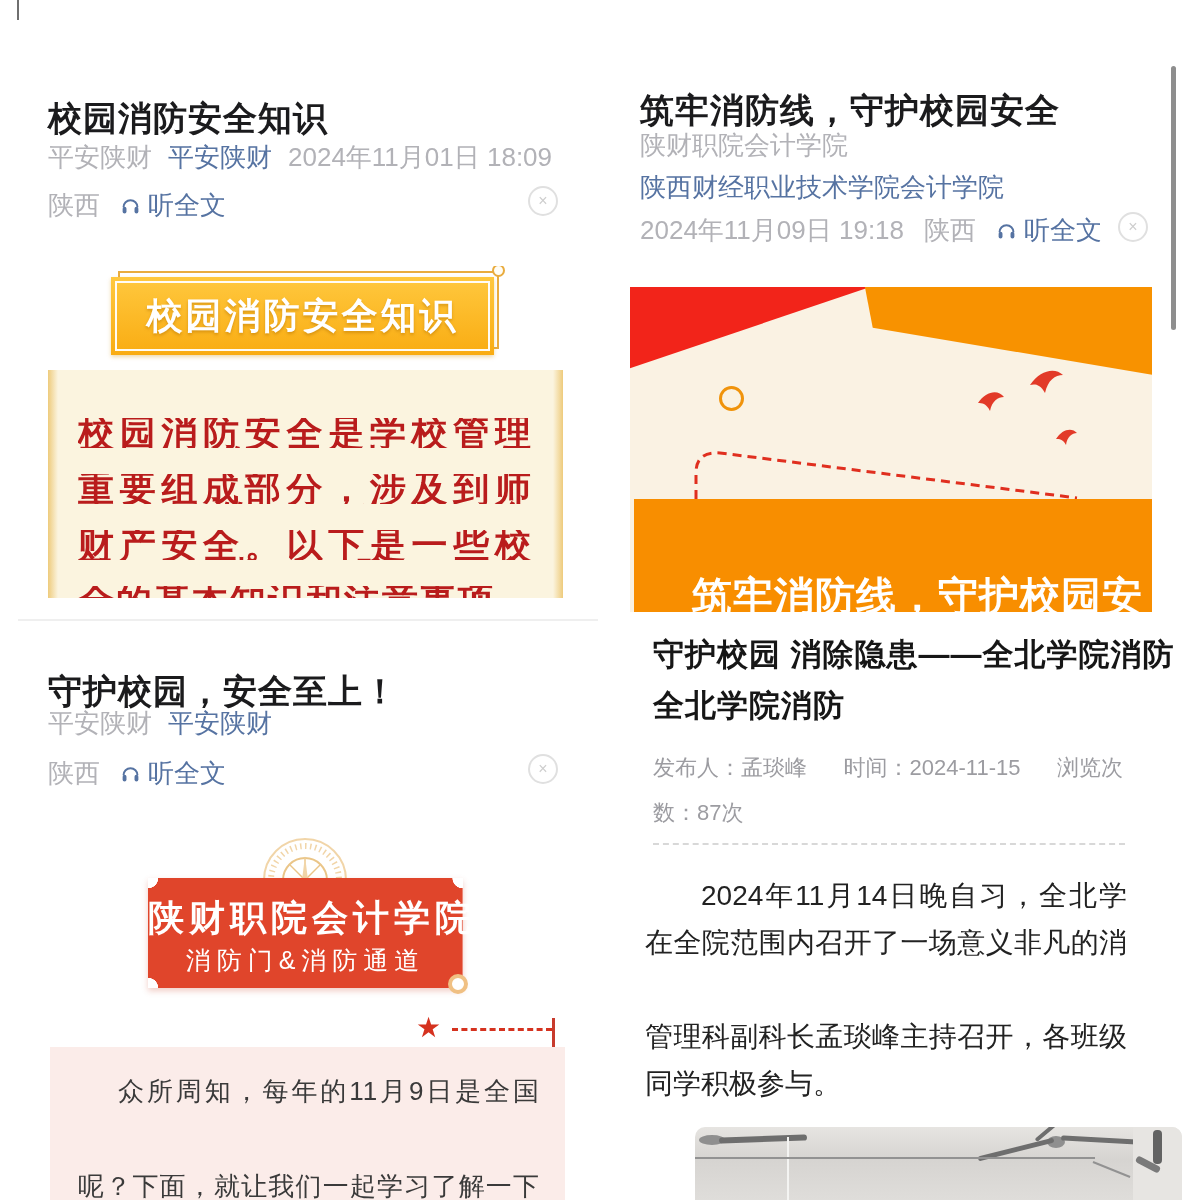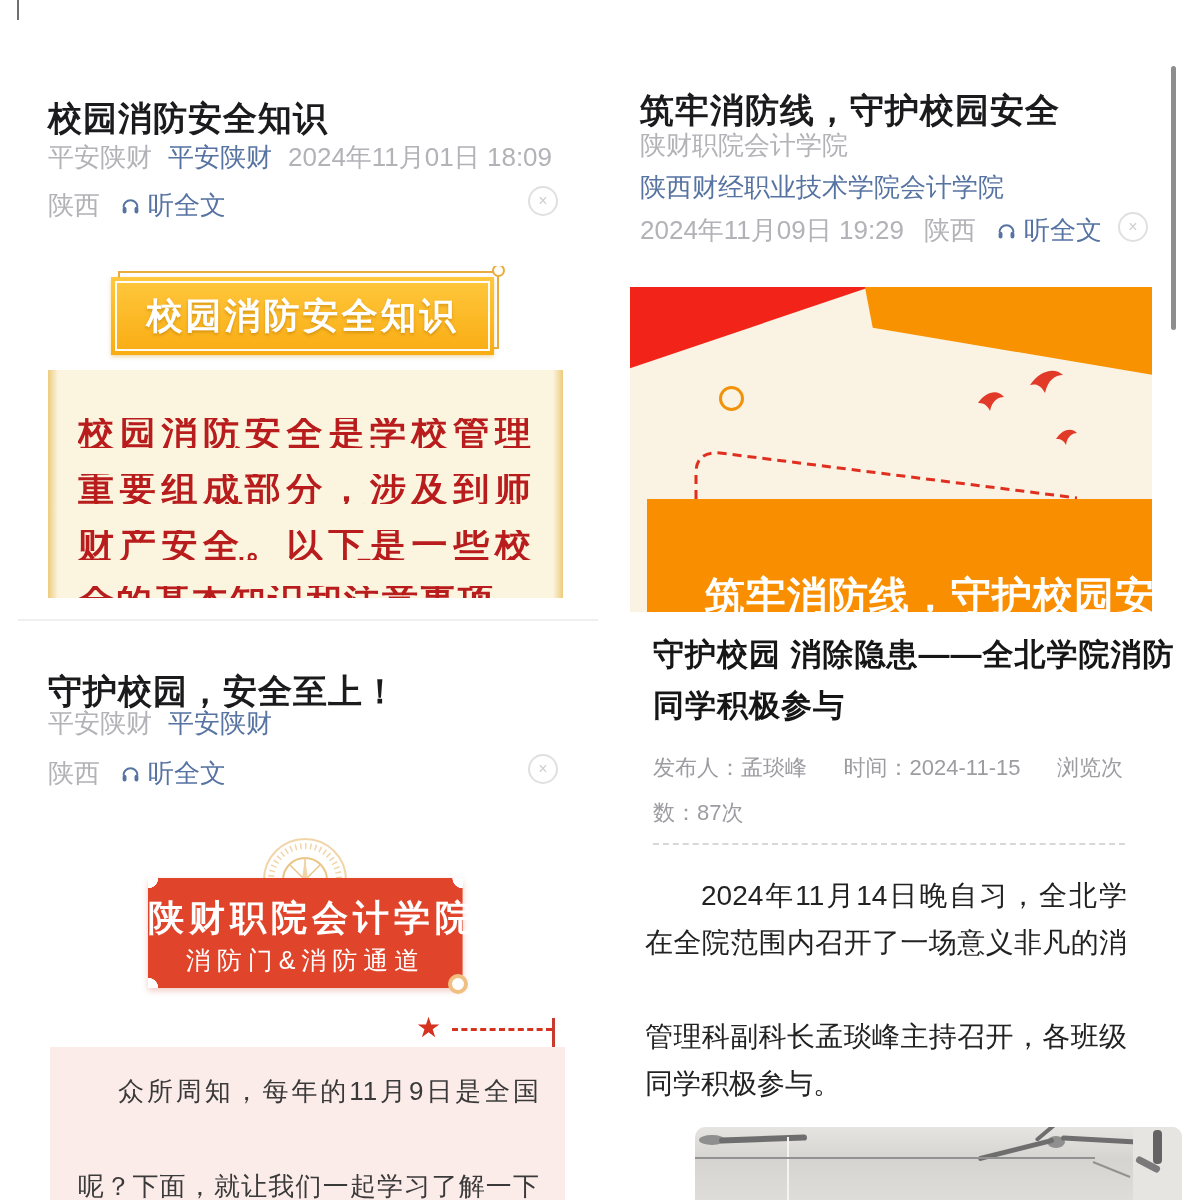--- a/index.html
+++ b/index.html
@@ -67,21 +67,21 @@
   .red-vline{position:absolute;width:3px;background:#C83B2D;}
   .pink-panel{position:absolute;background:#FBECE9;}
   .pink-line{left:28px;width:462px;height:30px;line-height:30px;font-size:26px;color:#3A3A3A;letter-spacing:1px;}
   .indent40{text-indent:40px;}
 
   
   .poster{background:#FAF2E3;}
   .poster-red-tri{position:absolute;inset:0;background:#F2241A;clip-path:polygon(0 0,46% 0,0 25%);}
   .poster-orange-band{position:absolute;inset:0;background:#F89200;clip-path:polygon(45% 0,100% 0,100% 27%,46.5% 12.5%);}
   .poster-circle{position:absolute;width:25px;height:25px;box-sizing:border-box;border:3px solid #F0930B;border-radius:50%;}
-  .poster-bottom{position:absolute;left:17px;top:212px;width:522px;height:113px;background:#F88E00;}
+  .poster-bottom{position:absolute;left:4px;top:212px;width:522px;height:113px;background:#F88E00;}
   .poster-bottom-text{position:absolute;left:58px;top:70px;font-size:40px;font-weight:700;color:#fff;letter-spacing:1px;white-space:nowrap;}
 
   
   .art-heading{font-size:31px;font-weight:700;color:#161616;line-height:51px;letter-spacing:1px;white-space:nowrap;}
   .art-meta{display:flex;justify-content:space-between;font-size:22px;color:#9C9CA1;white-space:nowrap;}
   .art-meta-2{text-align:left;font-size:22px;color:#9C9CA1;}
   .dash-divider{border-top:2px dashed #D8D8D8;height:0;}
   .para-line{left:0;width:482px;height:47px;line-height:47px;font-size:28px;color:#222;}
   .indent56{text-indent:56px;}
   .last-left{text-align-last:left;}
@@ -204,21 +204,21 @@
     <h2 class="abs card-title" style="left:640px;top:60px;">筑牢消防线，守护校园安全</h2>
 
     <div class="abs meta" style="left:640px;top:128px;">
       <span>陕财职院会计学院</span>
     </div>
     <div class="abs meta" style="left:640px;top:170px;">
       <span class="blue">陕西财经职业技术学院会计学院</span>
     </div>
 
     <div class="abs meta" style="left:640px;top:213px;gap:20px;">
-      <span>2024年11月09日 19:29</span>
+      <span>2024年11月09日 19:18</span>
       <span>陕西</span>
       <span class="listen">
         <svg width="21" height="21" viewBox="0 0 24 24">
             <path d="M4 14a8 8 0 0 1 16 0" fill="none" stroke="#5673A2" stroke-width="2.2"></path>
             <rect x="3" y="13.5" width="4.4" height="7.5" rx="2.2" fill="#5673A2"></rect>
             <rect x="16.6" y="13.5" width="4.4" height="7.5" rx="2.2" fill="#5673A2"></rect>
           </svg>
         <span>听全文</span>
       </span>
     </div>
@@ -245,21 +245,21 @@
         <div class="poster-bottom-text">筑牢消防线，守护校园安</div>
       </div>
     </div>
   </section>
 
   <div class="scroll-thumb" style="left:1171px;top:66px;height:264px;"></div>
 
   <section>
     <div class="abs art-heading" style="left:653px;top:629px;">
       <div>守护校园 消除隐患——全北学院消防</div>
-      <div>同学积极参与</div>
+      <div>全北学院消防</div>
     </div>
 
     <div class="abs art-meta" style="left:653px;top:753px;width:470px;">
       <span>发布人：孟琰峰</span>
       <span>时间：2024-11-15</span>
       <span>浏览次</span>
     </div>
     <div class="abs art-meta-2" style="left:653px;top:798px;width:470px;">数：87次</div>
 
     <div class="abs dash-divider" style="left:653px;top:843px;width:472px;"></div>

